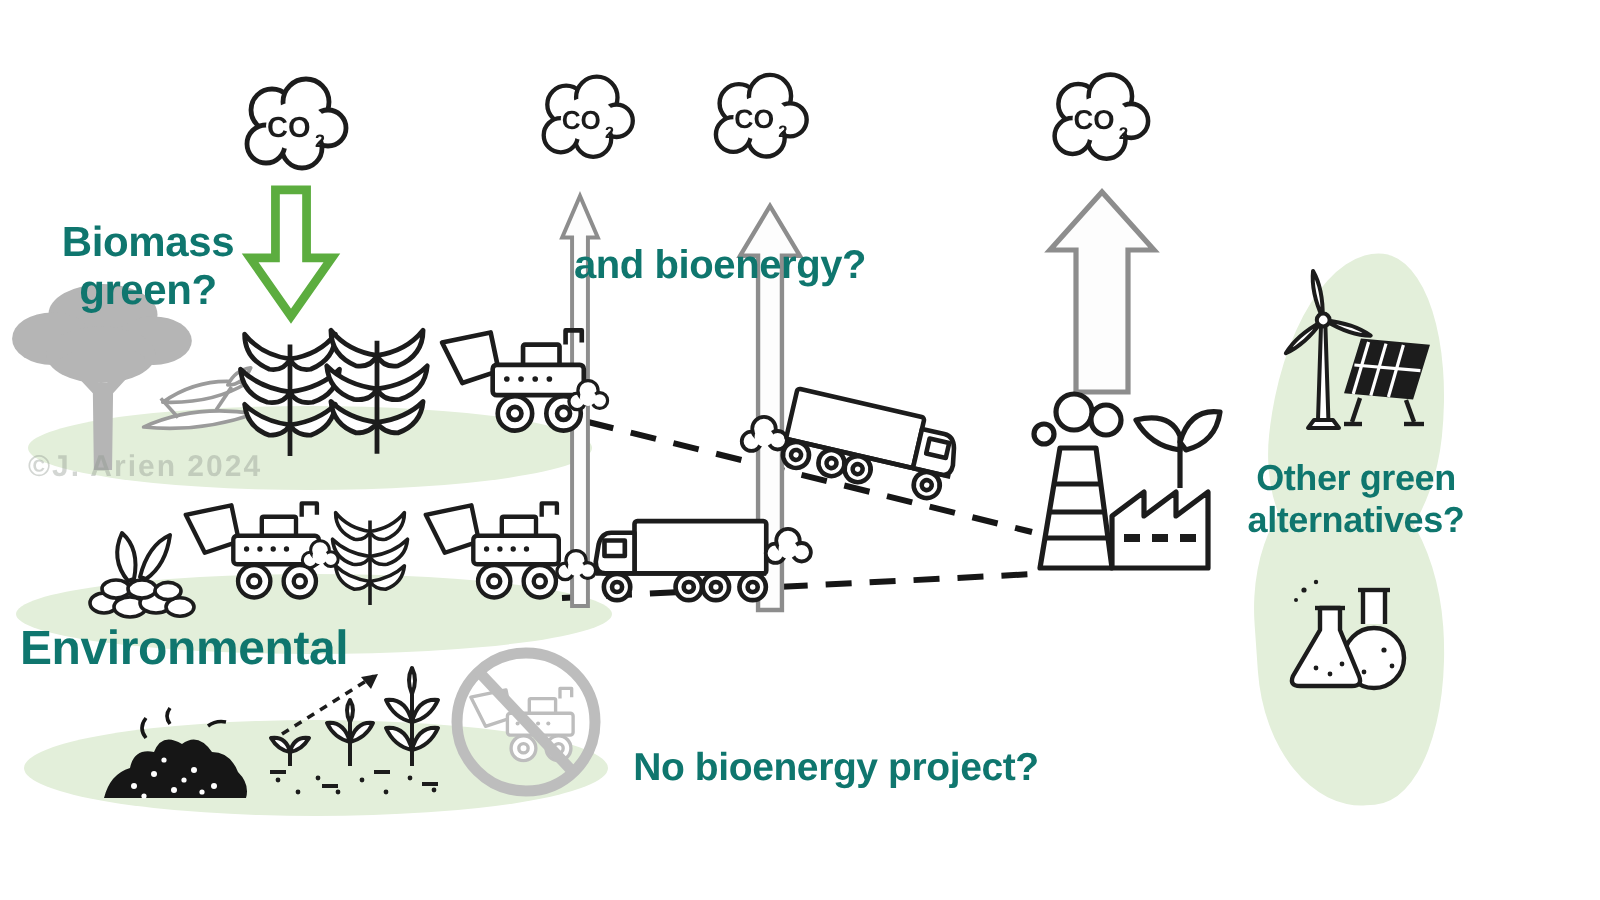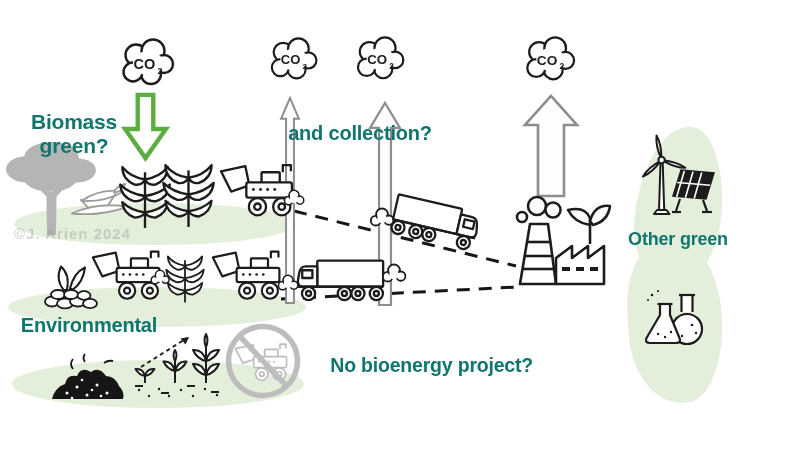--- a/index.html
+++ b/index.html
@@ -391,23 +391,24 @@
     </svg>
   <svg class="icon" style="left:223px;top:321px;color:#bdbdbd;" width="80" height="80" viewBox="0 0 80 80">
       <use href="#sym-nosign"></use>
     </svg>
 
   <div class="lbl" style="left:18px;top:110px;width:112px;font-size:21px;line-height:24px;">
     <div>Biomass</div>
     <div>green?</div>
   </div>
   <div class="lbl" style="left:252px;top:121px;width:216px;font-size:20px;line-height:25px;">
-    <div>and collection?</div>
+    <div>and bioenergy?</div>
   </div>
   <div class="lbl" style="left:606px;top:229px;width:144px;font-size:18px;line-height:21px;text-align:center;">
     <div>Other green</div>
+    <div>alternatives?</div>
   </div>
-  <div class="lbl" style="left:10px;top:313px;width:158px;font-size:20px;line-height:24px;">
+  <div class="lbl" style="left:10px;top:313px;width:158px;font-size:24px;line-height:24px;">
     <div>Environmental</div>
   </div>
-  <div class="lbl" style="left:303px;top:353px;width:230px;font-size:19.5px;line-height:24px;text-align:right;">No bioenergy project?</div>
+  <div class="lbl" style="left:303px;top:372px;width:230px;font-size:19.5px;line-height:24px;text-align:center;">No bioenergy project?</div>
 
 </div>
 
 </body></html>

